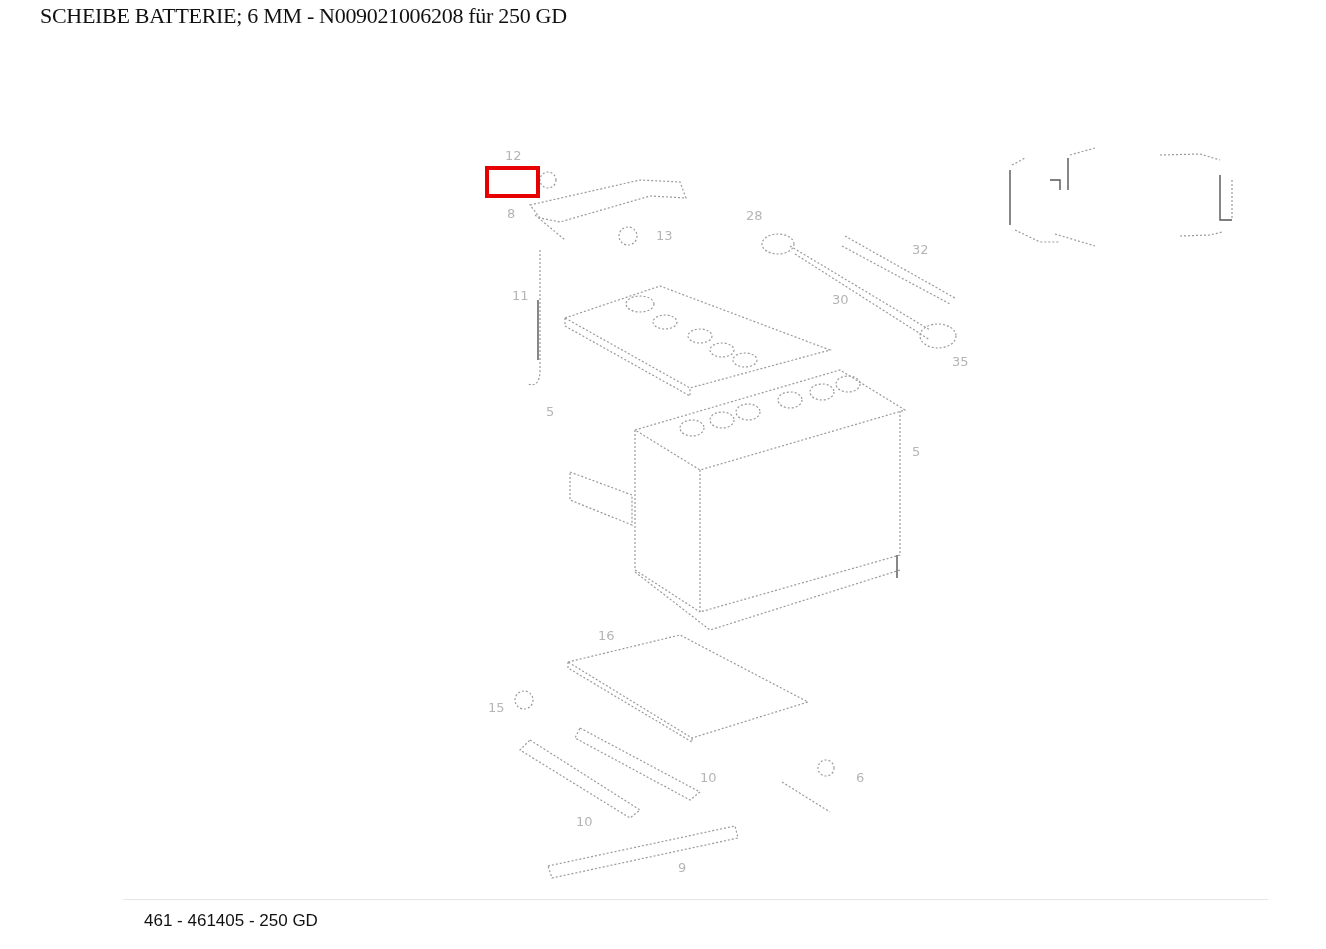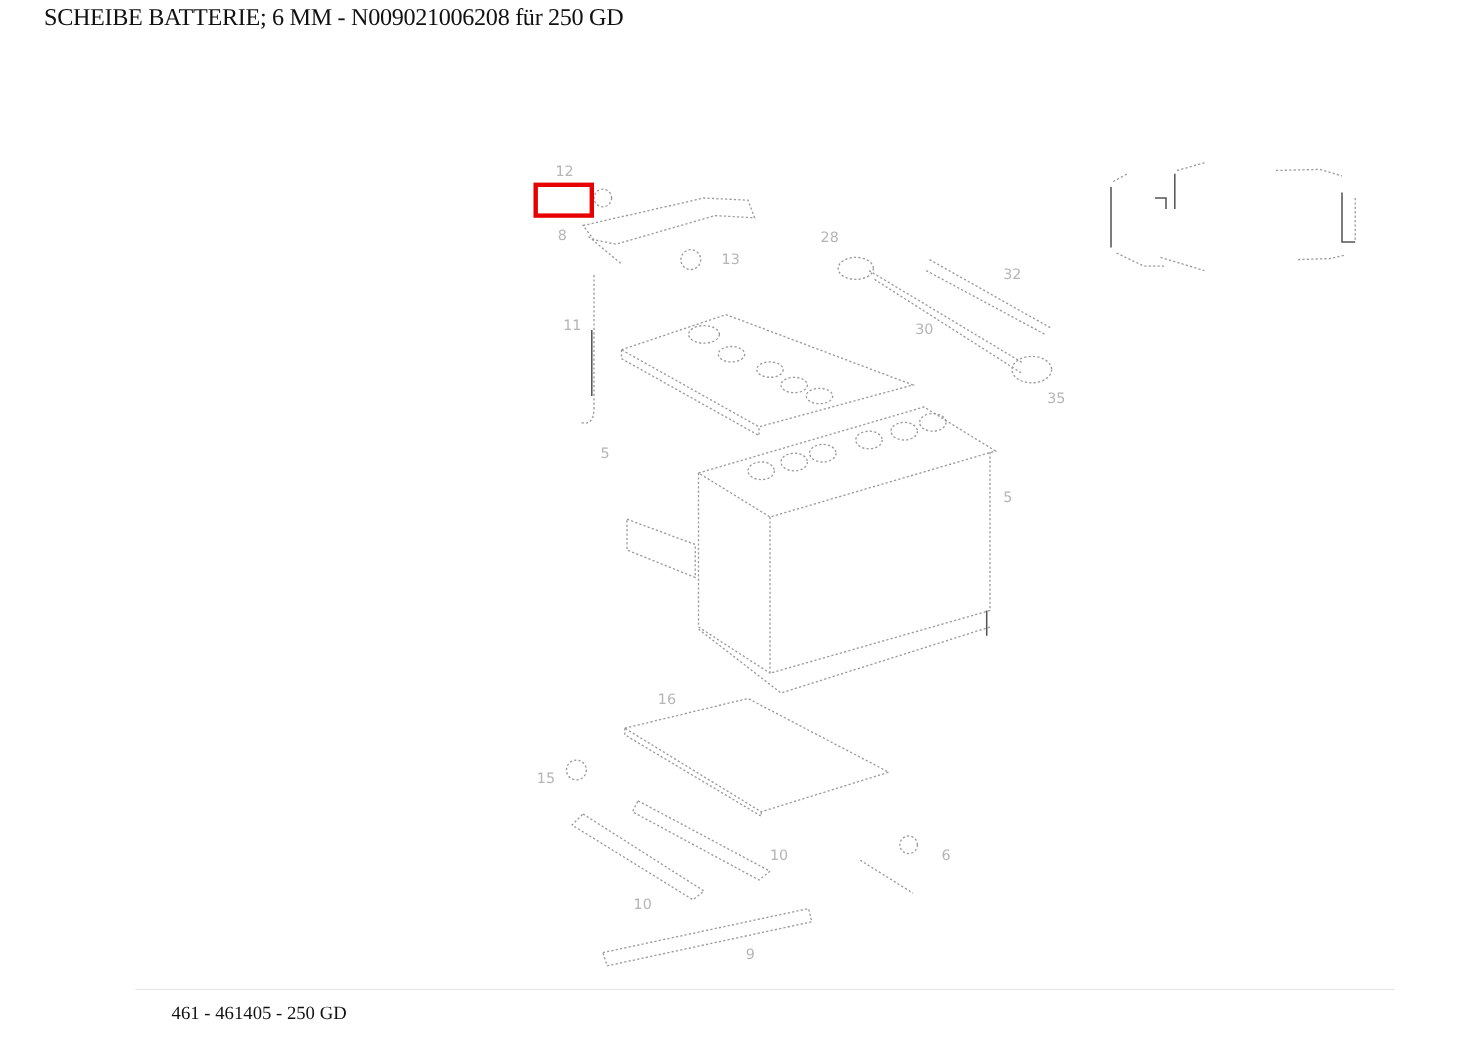--- a/index.html
+++ b/index.html
@@ -7,22 +7,22 @@
            font-family: "DejaVu Serif", "Liberation Serif", serif; color: #111; }
     .title { position: absolute; left: 20px; top: 3px; font-size: 22px; letter-spacing: -0.3px;
              font-family: "Liberation Serif", "DejaVu Serif", serif; white-space: nowrap; margin-left: 20px; }
     .diagram { position: absolute; left: 0; top: 0; width: 1326px; height: 949px; }
     .diagram svg { width: 100%; height: 100%; display: block; }
     .line { fill: none; stroke: #9a9a9a; stroke-width: 1.2; stroke-dasharray: 2 2; }
     .solid { fill: none; stroke: #555; stroke-width: 1.4; }
     .lbl { font-family: "DejaVu Sans", sans-serif; font-size: 13px; fill: #b5b5b5; }
     .highlight { position: absolute; border: 4px solid #e60000; box-sizing: border-box; }
     .divider { position: absolute; left: 123px; top: 899px; width: 1145px; height: 1px; background: #e6e6e6; }
-    .footer { position: absolute; left: 156px; top: 911px; font-size: 17px;
-              font-family: Liberation Serif, serif; white-space: nowrap; }
+    .footer { position: absolute; left: 144px; top: 911px; font-size: 17px;
+              font-family: Liberation Sans, sans-serif; white-space: nowrap; }
   </style>
 </head>
 <body>
 
 <div class="title">SCHEIBE BATTERIE; 6 MM - N009021006208 für 250 GD</div>
 
 <div class="diagram">
   <svg viewBox="0 0 1326 949" xmlns="http://www.w3.org/2000/svg">
 
     <g>

